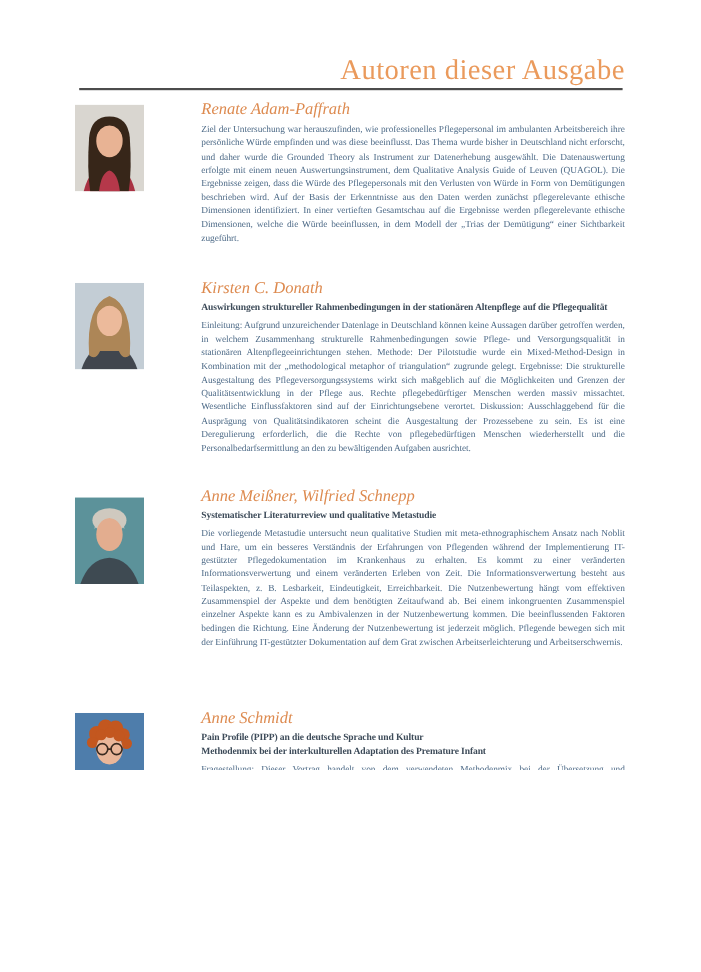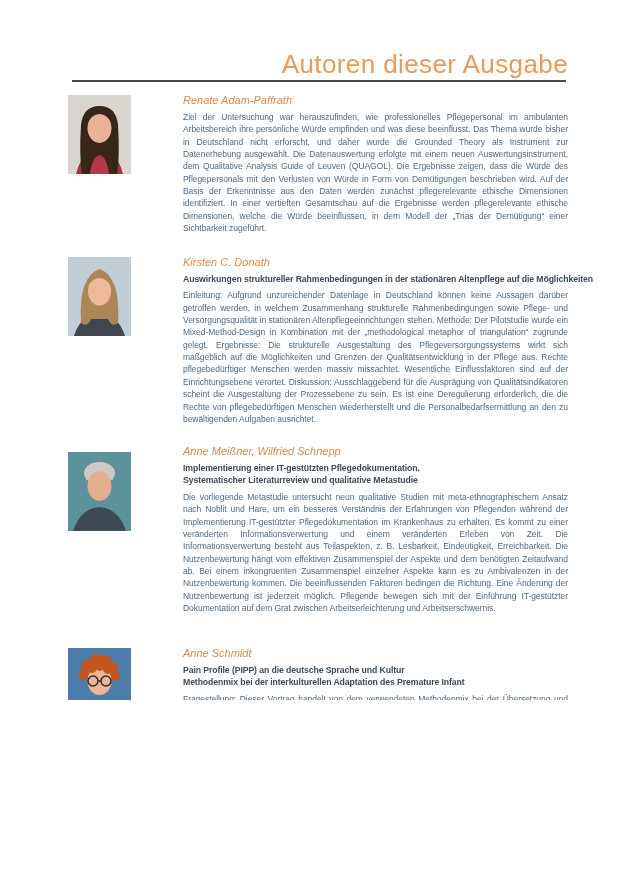--- a/index.html
+++ b/index.html
@@ -1,34 +1,34 @@
 <!DOCTYPE html>
 <html lang="de"><head>
 <meta charset="utf-8">
 <style>
   html,body { margin:0; padding:0; background:#ffffff; }
   .page {
     position:relative; width:637px; height:700px; background:#ffffff;
-    font-family:Liberation Sans, sans-serif; overflow:hidden;
+    font-family:Liberation Serif, serif; overflow:hidden;
   }
   
   .header-title {
     position:absolute; top:49px; right:69px; margin:0;
     font-size:26px; font-weight:400; letter-spacing:0.4px; color:#ea9a5c;
   }
   .header-rule {
     position:absolute; top:80px; left:72px; width:494px; height:2px; background:#4c4c4c;
   }
   
   .author-block { position:absolute; left:68px; width:500px; }
   .photo { position:absolute; left:0; top:0; width:63px; height:79px; overflow:hidden; }
   .photo svg { display:block; }
   .content { position:absolute; left:115px; top:0; width:385px; }
   .author-name {
-    font-style:italic; color:#dd8a4f; font-size:11px; line-height:11px; margin:0 0 5px 0;
+    font-style:italic; color:#dd8a4f; font-size:15px; line-height:11px; margin:0 0 5px 0;
   }
   .title-line {
     font-weight:bold; color:#3d4b59; font-size:8.7px; line-height:12.4px;
     letter-spacing:-0.1px; white-space:nowrap;
   }
   .abstract {
     margin:4px 0 0 0; font-size:8.5px; line-height:12.35px; color:#4d6a87;
     text-align:justify; letter-spacing:-0.05px;
   }
   
@@ -75,40 +75,39 @@
         <rect width="63" height="79" fill="#c3cdd5"></rect>
         <path d="M6 79 Q13 57 31.5 56 Q50 57 57 79 Z" fill="#41464e"></path>
         <path d="M13 66 Q10 20 31.5 12 Q53 20 50 66 Q44 71 40 62 L23 62 Q19 71 13 66 Z" fill="#ad8657"></path>
         <ellipse cx="31.5" cy="34" rx="11.5" ry="14.5" fill="#ecba9b"></ellipse>
         <path d="M19 30 Q20 15 31.5 15 Q43 15 44 30 Q38 21 31.5 21 Q25 21 19 30 Z" fill="#ad8657"></path>
       </svg>
     </div>
     <div class="content">
       <div class="author-name">Kirsten C. Donath</div>
       <div>
-        <div class="title-line">Auswirkungen struktureller Rahmenbedingungen in der stationären Altenpflege auf die Möglichkeiten</div>
+        <div class="title-line">Auswirkungen struktureller Rahmenbedingungen in der stationären Altenpflege auf die Pflegequalität</div>
       </div>
       <p class="abstract">Einleitung: Aufgrund unzureichender Datenlage in Deutschland können keine Aussagen darüber getroffen werden, in welchem Zusammenhang strukturelle Rahmenbedingungen sowie Pflege- und Versorgungsqualität in stationären Altenpflegeeinrichtungen stehen. Methode: Der Pilotstudie wurde ein Mixed-Method-Design in Kombination mit der „methodological metaphor of triangulation“ zugrunde gelegt. Ergebnisse: Die strukturelle Ausgestaltung des Pflegeversorgungssystems wirkt sich maßgeblich auf die Möglichkeiten und Grenzen der Qualitätsentwicklung in der Pflege aus. Rechte pflegebedürftiger Menschen werden massiv missachtet. Wesentliche Einflussfaktoren sind auf der Einrichtungsebene verortet. Diskussion: Ausschlaggebend für die Ausprägung von Qualitätsindikatoren scheint die Ausgestaltung der Prozessebene zu sein. Es ist eine Deregulierung erforderlich, die die Rechte von pflegebedürftigen Menschen wiederherstellt und die Personalbedarfsermittlung an den zu bewältigenden Aufgaben ausrichtet.</p>
     </div>
   </section>
 
   <section class="author-block" style="top:446px;">
     <div class="photo" style="top:6px;">
       <svg width="63" height="79" viewBox="0 0 63 79" xmlns="http://www.w3.org/2000/svg">
         <rect width="63" height="79" fill="#5c929a"></rect>
         <path d="M5 79 Q13 56 31.5 55 Q50 56 58 79 Z" fill="#3e4a52"></path>
         <ellipse cx="31.5" cy="21" rx="15.5" ry="11" fill="#cfc9bf"></ellipse>
         <ellipse cx="31.5" cy="34" rx="12" ry="15" fill="#e3ad8f"></ellipse>
         <path d="M18 29 Q18 14 31.5 13 Q45 14 45 29 Q39 19 31.5 19 Q24 19 18 29 Z" fill="#cfc9bf"></path>
       </svg>
     </div>
     <div class="content">
       <div class="author-name">Anne Meißner, Wilfried Schnepp</div>
       <div>
-        <div class="title-line">Implementierung einer IT-gestützten Pflegedokumentation.</div>
         <div class="title-line">Systematischer Literaturreview und qualitative Metastudie</div>
       </div>
       <p class="abstract">Die vorliegende Metastudie untersucht neun qualitative Studien mit meta-ethnographischem Ansatz nach Noblit und Hare, um ein besseres Verständnis der Erfahrungen von Pflegenden während der Implementierung IT-gestützter Pflegedokumentation im Krankenhaus zu erhalten. Es kommt zu einer veränderten Informationsverwertung und einem veränderten Erleben von Zeit. Die Informationsverwertung besteht aus Teilaspekten, z. B. Lesbarkeit, Eindeutigkeit, Erreichbarkeit. Die Nutzenbewertung hängt vom effektiven Zusammenspiel der Aspekte und dem benötigten Zeitaufwand ab. Bei einem inkongruenten Zusammenspiel einzelner Aspekte kann es zu Ambivalenzen in der Nutzenbewertung kommen. Die beeinflussenden Faktoren bedingen die Richtung. Eine Änderung der Nutzenbewertung ist jederzeit möglich. Pflegende bewegen sich mit der Einführung IT-gestützter Dokumentation auf dem Grat zwischen Arbeitserleichterung und Arbeitserschwernis.</p>
     </div>
   </section>
 
   <section class="author-block" style="top:648px;">
     <div class="photo">
       <svg width="63" height="79" viewBox="0 0 63 79" xmlns="http://www.w3.org/2000/svg">
         <rect width="63" height="79" fill="#4e7dab"></rect>

